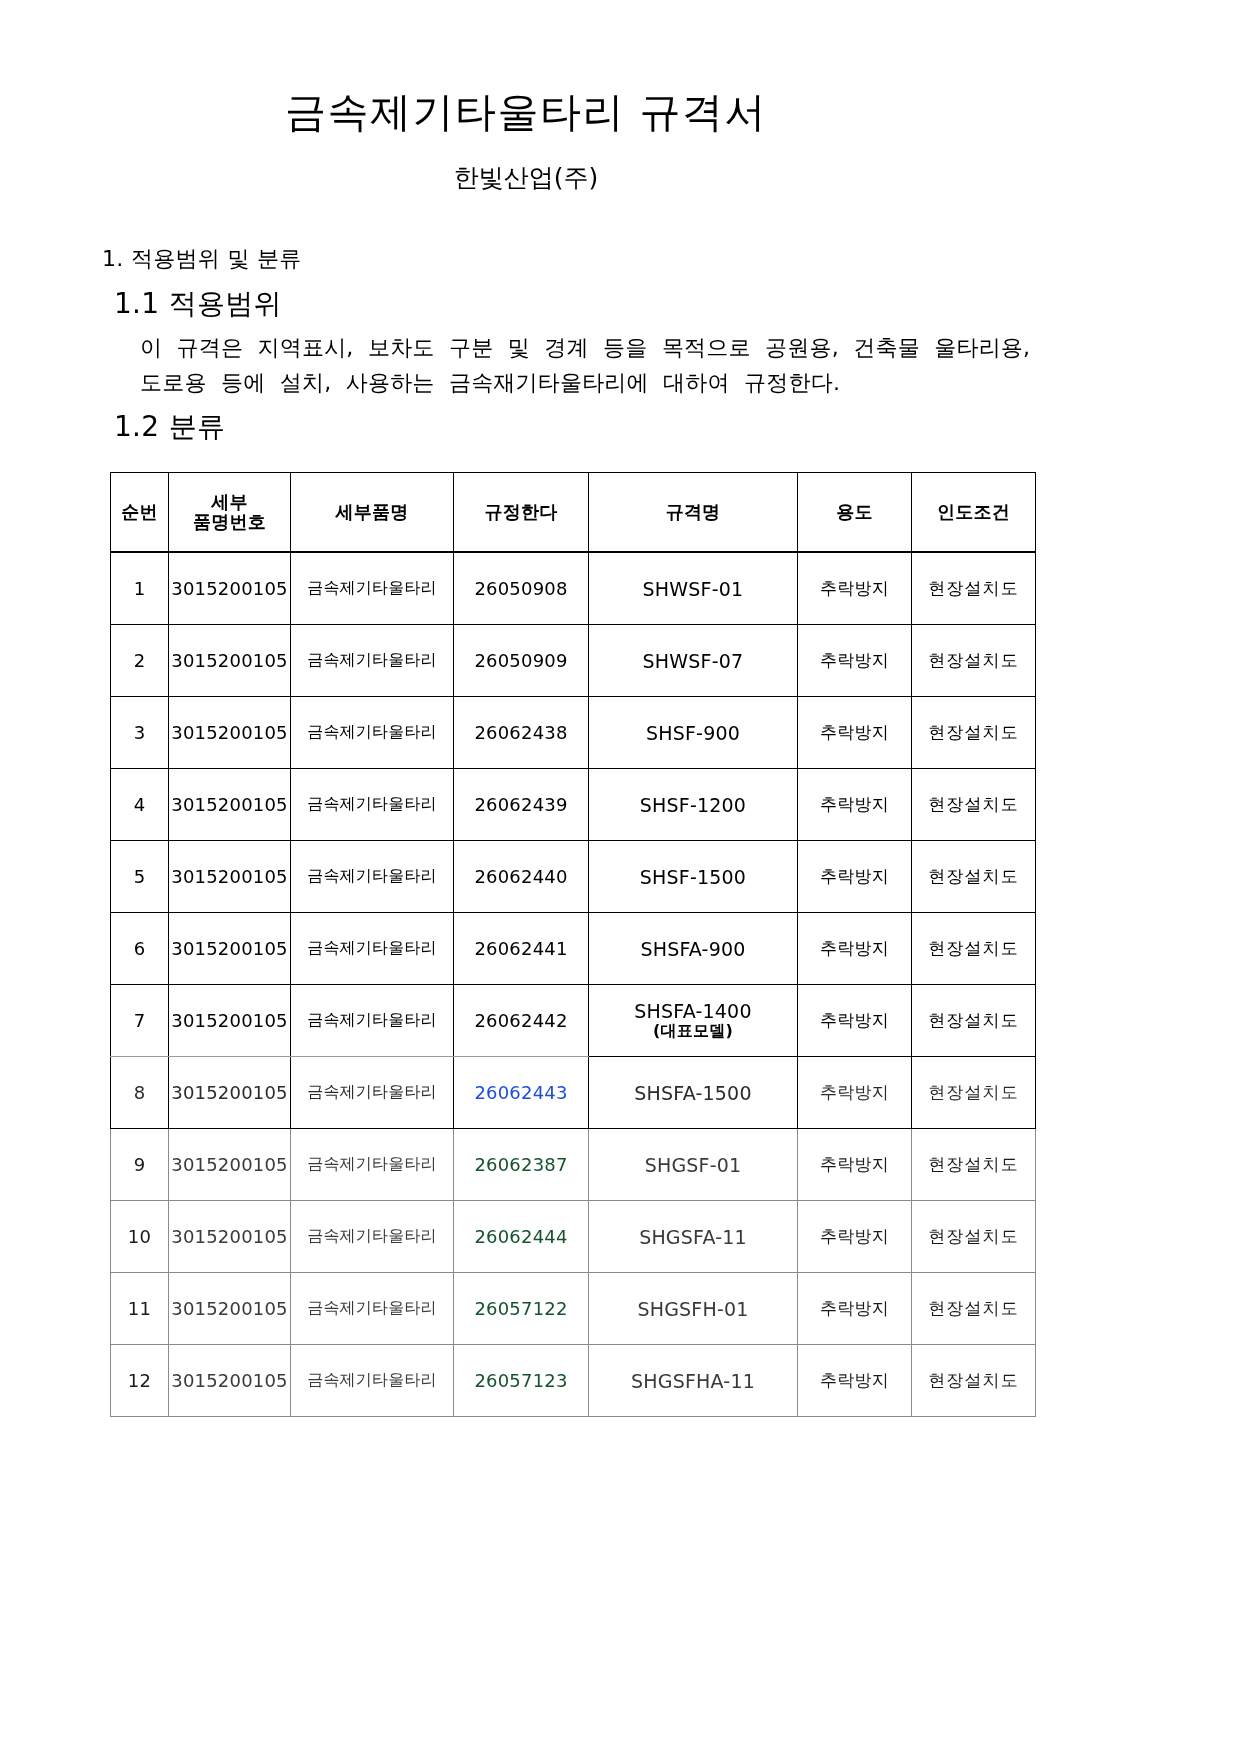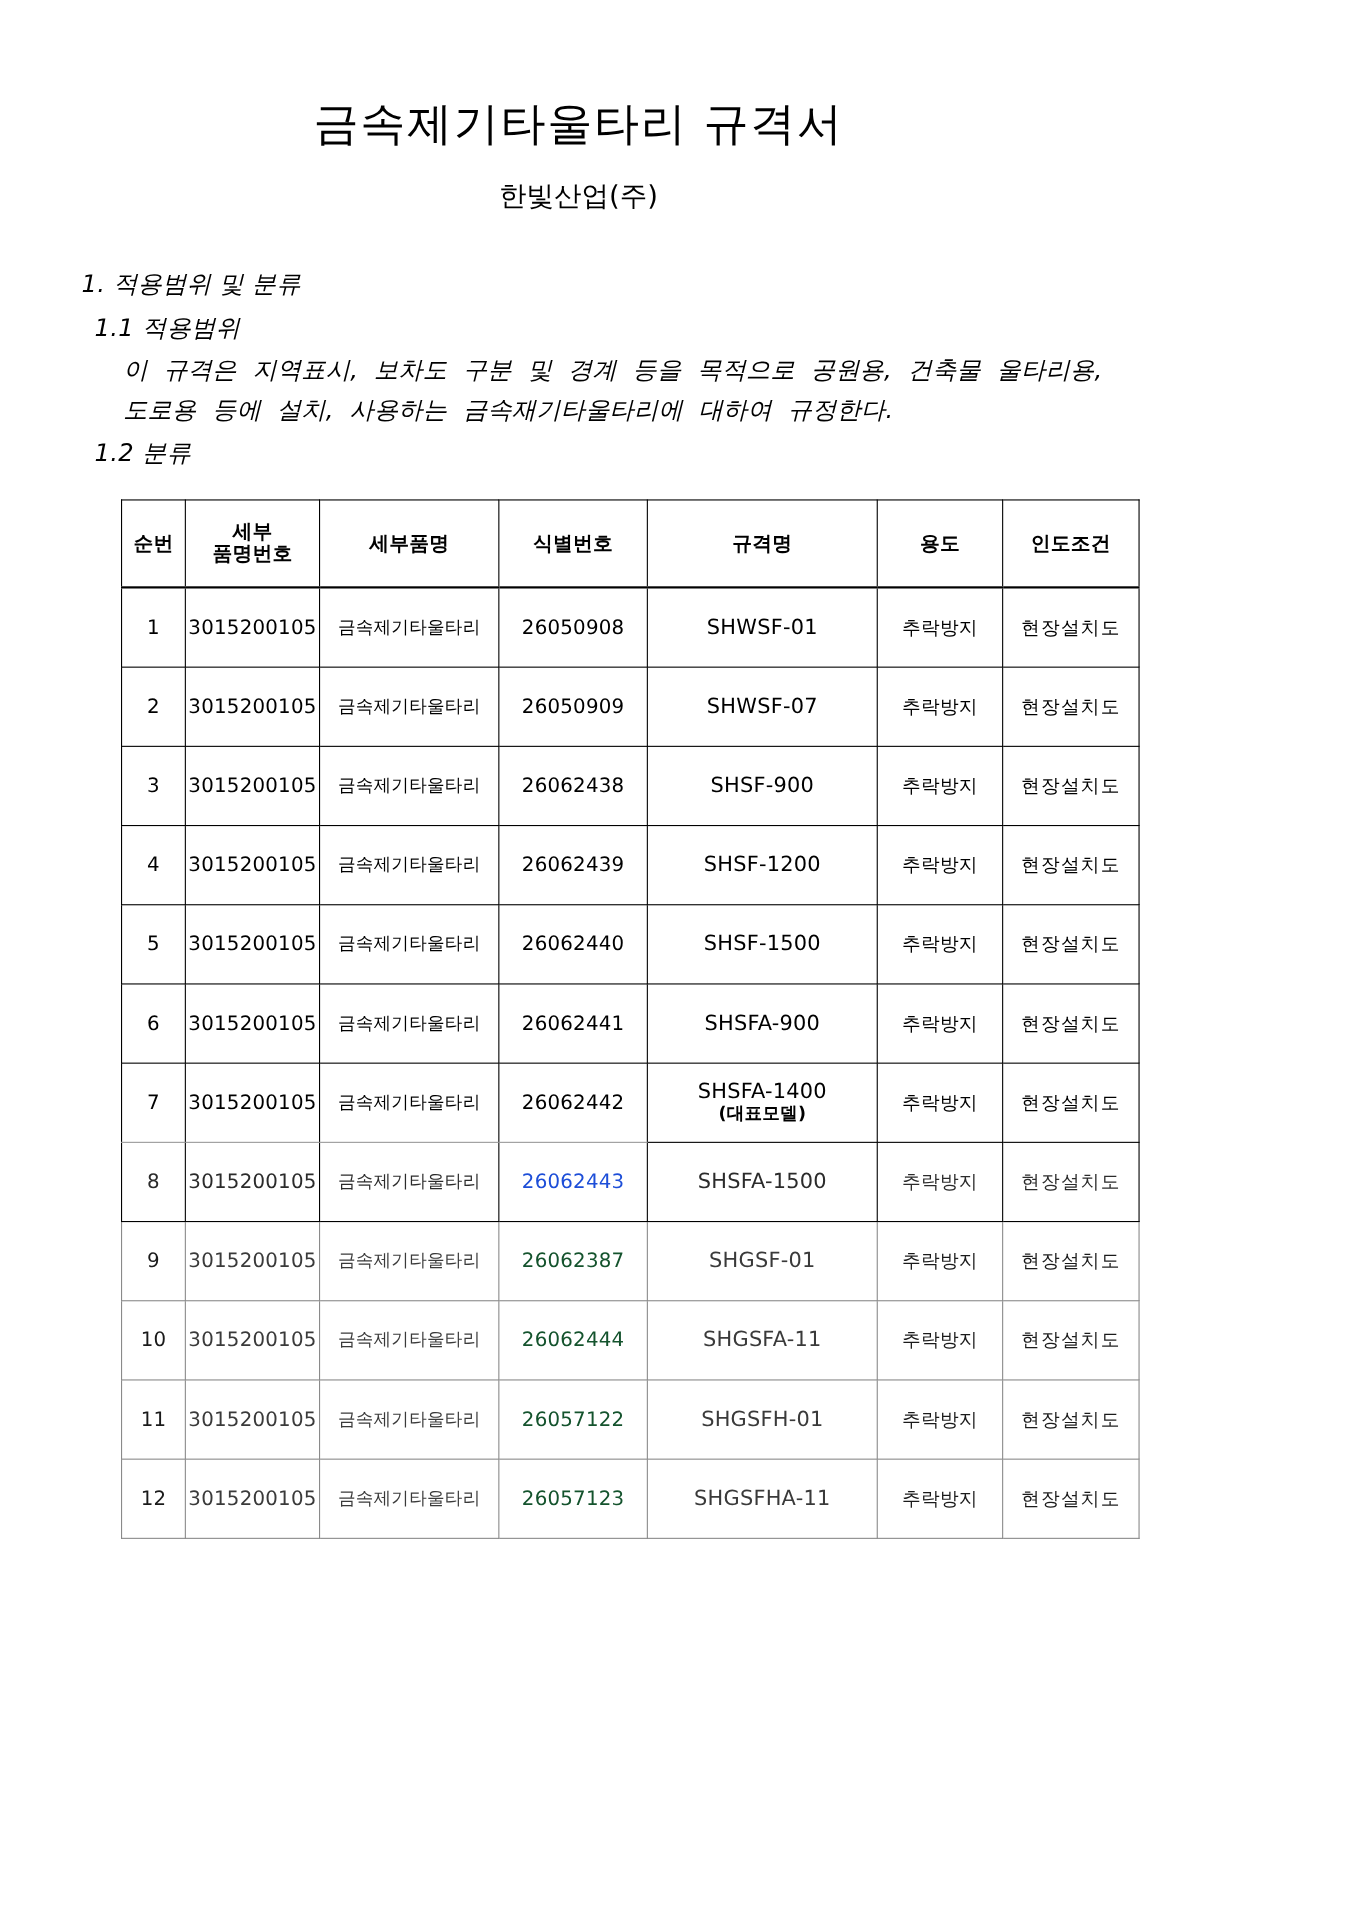--- a/index.html
+++ b/index.html
@@ -38,34 +38,33 @@
     text-align: center;
     font-size: 25px;
     font-weight: 400;
     margin: 0;
     padding-top: 24px;
     letter-spacing: 0px;
   }
 
   
   .body-area {
-    padding-left: 74px;
+    padding-left: 102px;
     padding-right: 96px;
     padding-top: 48px;
-    font-style: italic;
   }
   .h-section {
     font-size: 22px;
     line-height: 1.55;
     letter-spacing: 0.3px;
     margin: 0;
     white-space: pre;
   }
   .h-sub {
-    font-size: 22px;
+    font-size: 28px;
     line-height: 1.55;
     letter-spacing: 0.3px;
     margin: 0;
     padding-left: 12px;
     white-space: pre;
   }
   .para {
     font-size: 22px;
     line-height: 1.62;
     letter-spacing: 0.2px;
@@ -199,21 +198,21 @@
           <col class="c-term">
       </colgroup>
       <thead>
         <tr>
           <th>순번</th>
           <th class="two-line">
             <span class="l1">세부</span>
             <span class="l2">품명번호</span>
           </th>
           <th>세부품명</th>
-          <th>식별번호</th>
+          <th>규정한다</th>
           <th>규격명</th>
           <th>용도</th>
           <th>인도조건</th>
         </tr>
       </thead>
       <tbody id="table-body">
           <tr>
             <td class="col-no">1</td>
             <td class="col-code">3015200105</td>
             <td class="col-name">금속제기타울타리</td>

